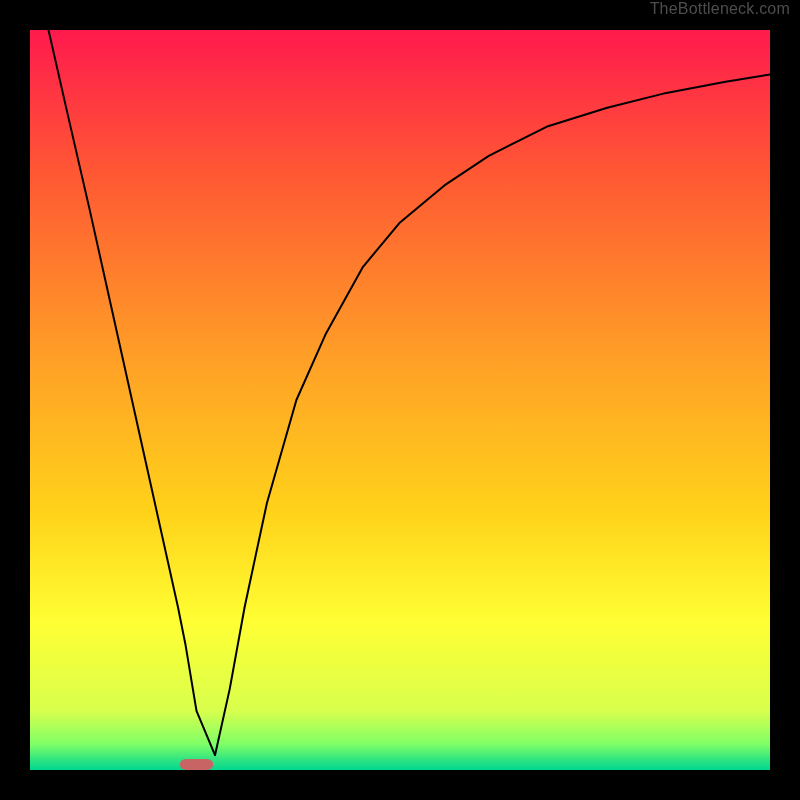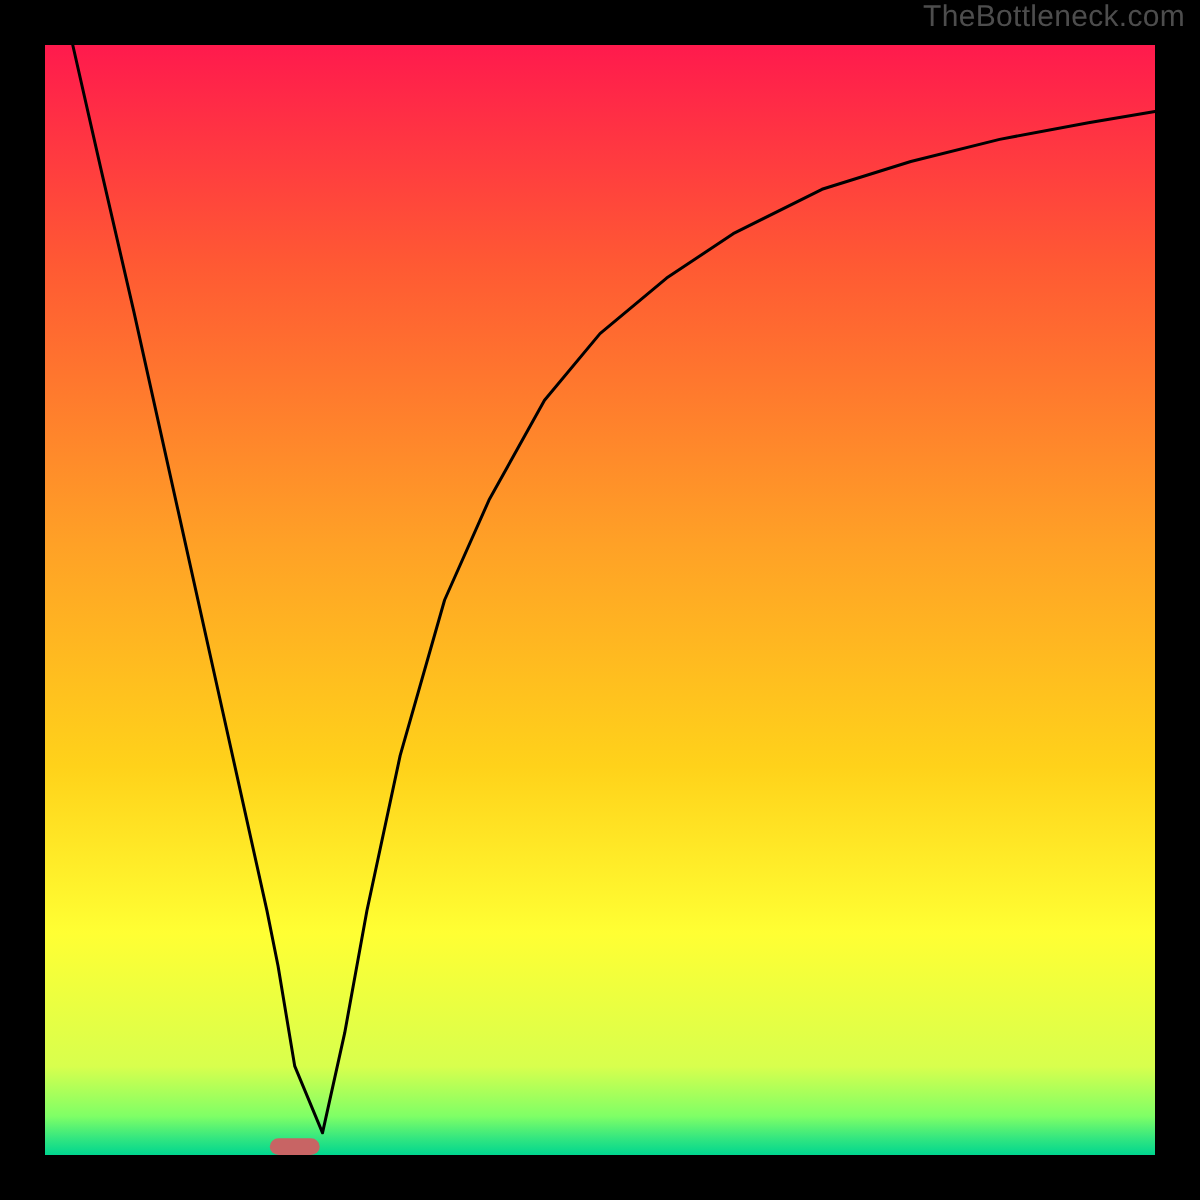--- a/index.html
+++ b/index.html
@@ -15,21 +15,21 @@
     position: relative;
     width: 800px;
     height: 800px;
     background: #000000;
   }
   .watermark {
     position: absolute;
     top: 0px;
     right: 10px;
     color: #4d4d4d;
-    font-size: 20px;
+    font-size: 16px;
     font-weight: 400;
     letter-spacing: 0.2px;
     z-index: 5;
     user-select: none;
   }
   svg {
     position: absolute;
     top: 0;
     left: 0;
   }

